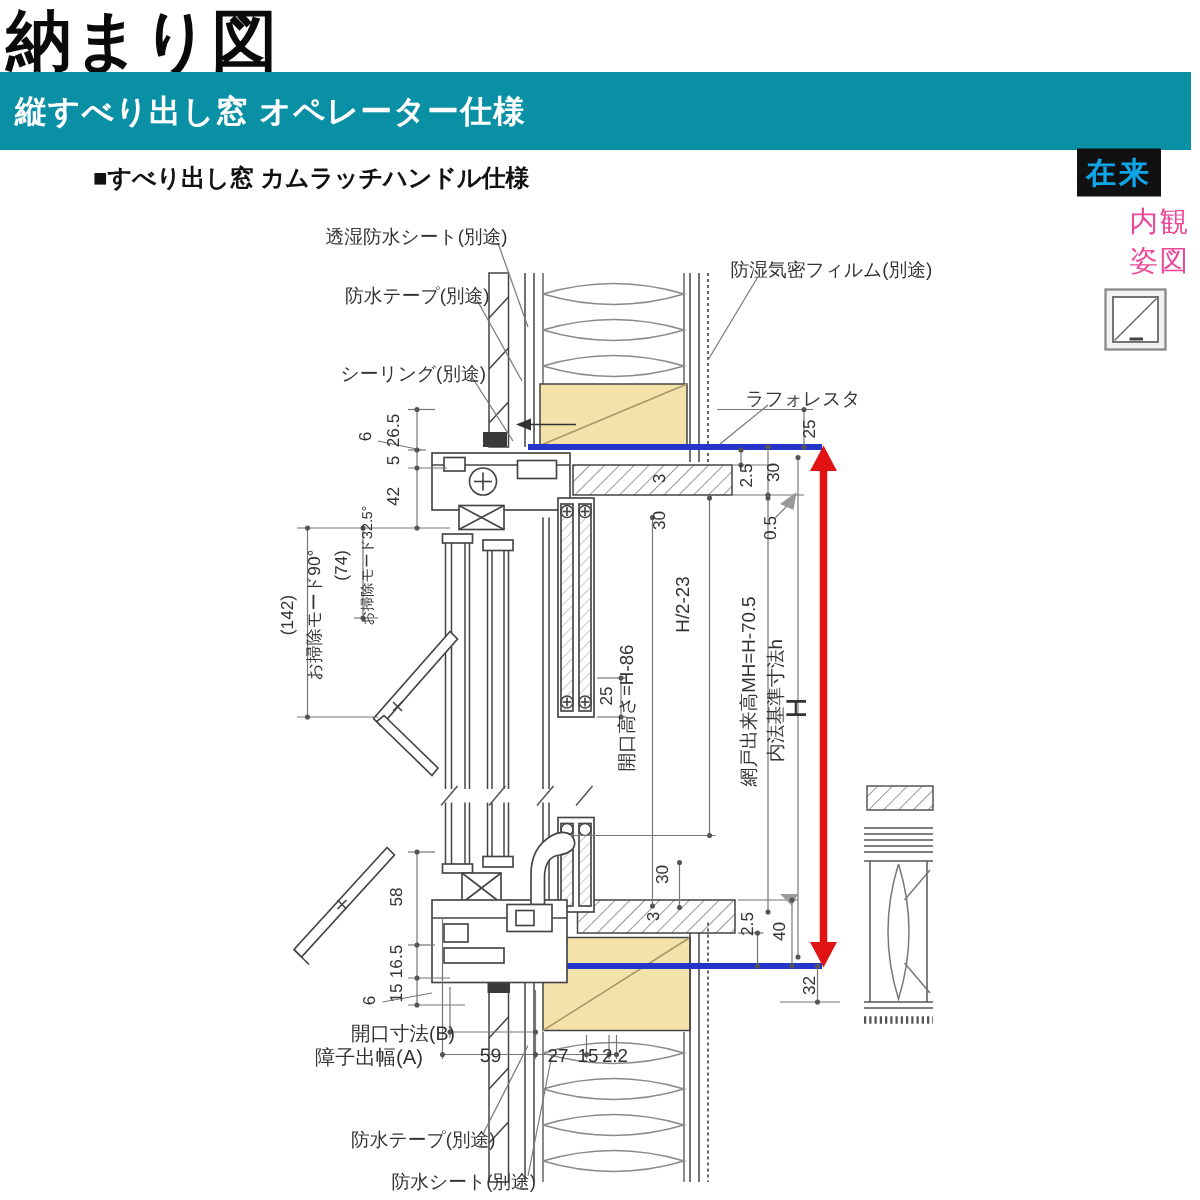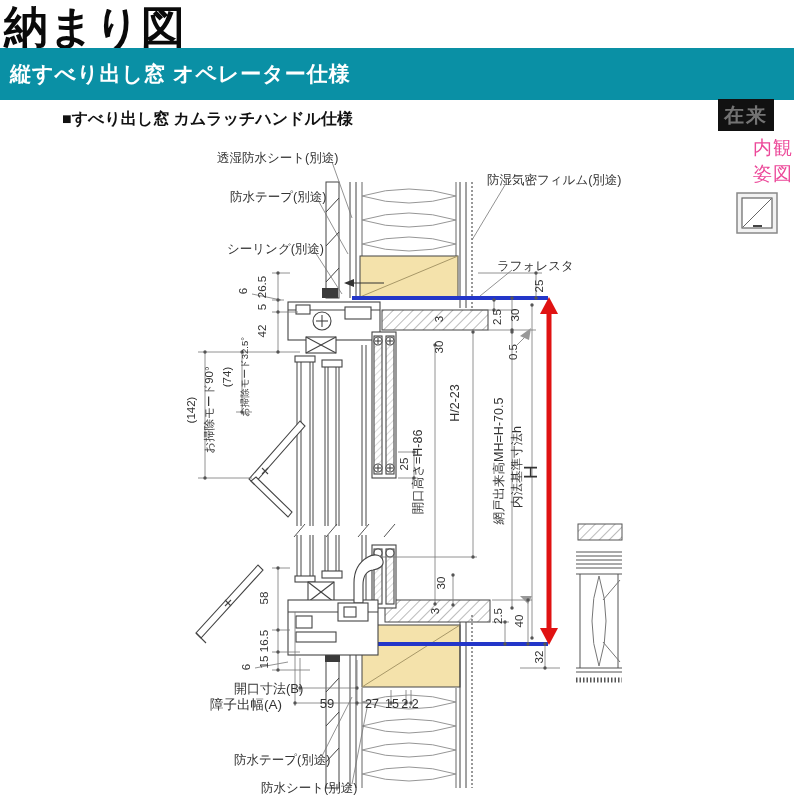--- a/index.html
+++ b/index.html
@@ -4,21 +4,21 @@
 <style>
   html,body{margin:0;padding:0;background:#fff;width:800px;height:800px;overflow:hidden;
     font-family:"Liberation Sans","DejaVu Sans",sans-serif;}
   #stage{position:relative;width:800px;height:800px;background:#fff;}
   .title{position:absolute;left:4px;top:-2px;font-size:44px;font-weight:900;color:#0a0a0a;letter-spacing:1px;}
   .banner{position:absolute;left:0;top:48px;width:794px;height:52px;background:var(--teal);
     display:flex;align-items:center;}
   .banner span{color:#fff;font-weight:bold;font-size:21px;padding-left:10px;letter-spacing:1px;}
   .spec1{position:absolute;left:30px;top:109px;font-size:16px;font-weight:bold;color:#111;margin-left:32px;}
   .spec2{position:absolute;left:42px;top:123px;font-size:13px;color:#111;}
-  .badge{position:absolute;left:718px;top:99px;width:56px;height:32px;background:#111;color:#737373;
+  .badge{position:absolute;left:718px;top:99px;width:56px;height:32px;background:#111;color:#0ea5e9;
     font-size:20px;font-weight:bold;display:flex;align-items:center;justify-content:center;letter-spacing:2px;}
   .badge-cap{position:absolute;left:753px;top:135px;font-size:19px;color:#ec4899;letter-spacing:1px;}
   svg text{fill:#333;}
   .dim{font-size:11.5px;}
   .dimb{font-size:12.5px;}
   .lbl{font-size:12.5px;}
 </style>
 </head>
 <body>
 

